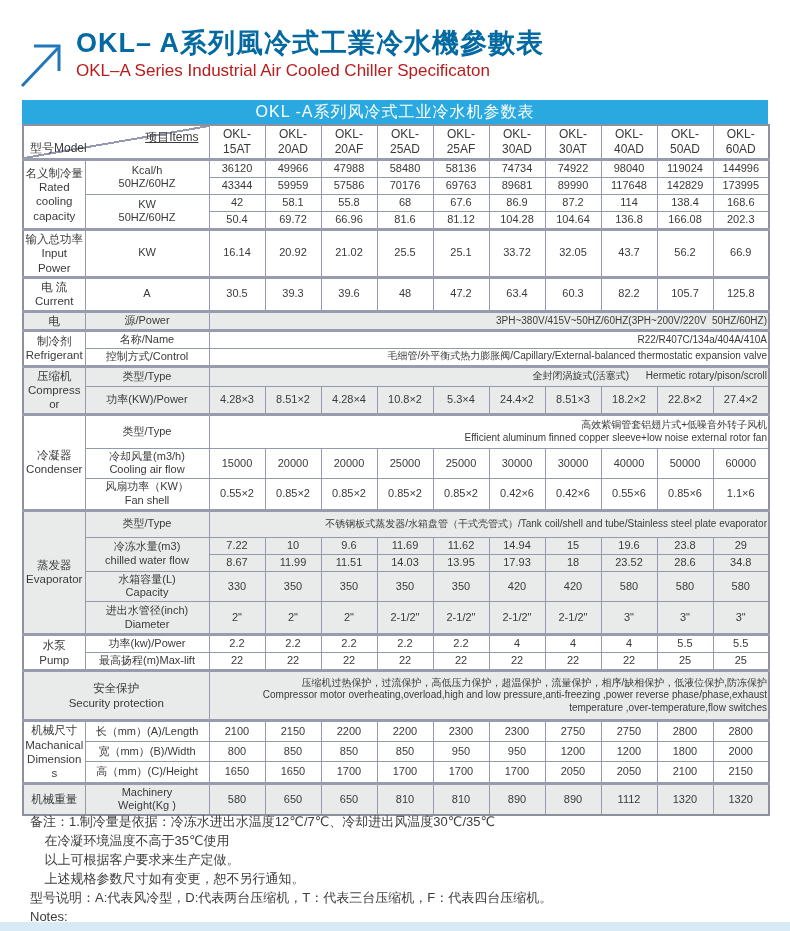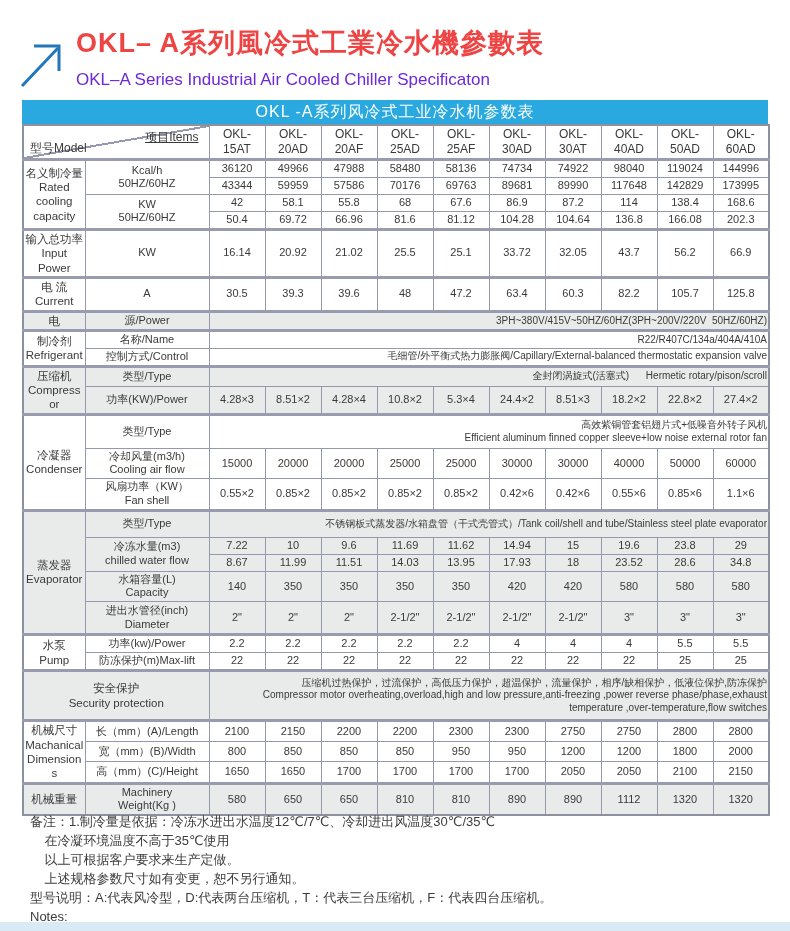--- a/index.html
+++ b/index.html
@@ -5,22 +5,22 @@
   html,body{margin:0;padding:0;}
   body{
     width:790px;height:931px;position:relative;background:#ffffff;
     font-family:"Liberation Sans","DejaVu Sans",sans-serif;color:#333;
     overflow:hidden;
   }
   
   .page-header{position:absolute;left:14px;top:28px;width:760px;}
   .arrow-wrap{position:absolute;left:4px;top:10px;width:52px;height:52px;}
   .titles{margin-left:62px;}
-  .title-zh{font-size:27px;font-weight:600;color:#ef4444;letter-spacing:1px;line-height:30px;}
-  .title-en{font-size:17px;font-weight:400;color:#6d28d9;margin-top:12px;}
+  .title-zh{font-size:27px;font-weight:600;color:#0369a1;letter-spacing:1px;line-height:30px;}
+  .title-en{font-size:17px;font-weight:400;color:#b91c1c;margin-top:3px;}
   
   .banner{
     position:absolute;left:22px;top:100px;width:746px;height:24px;
     background:#29a9e0;color:#ffffff;text-align:center;
     font-size:16px;line-height:24px;font-weight:500;letter-spacing:1px;
   }
   
   .tbl-wrap{position:absolute;left:22px;top:124px;width:746px;}
   table{border-collapse:collapse;table-layout:fixed;width:746px;}
   td{
@@ -295,21 +295,21 @@
           <td class="val">13.95</td>
           <td class="val">17.93</td>
           <td class="val">18</td>
           <td class="val">23.52</td>
           <td class="val">28.6</td>
           <td class="val">34.8</td>
         </tr>
         <tr class="shaded" style="height: 29px;">
           <td class="param">水箱容量(L)
 Capacity</td>
-          <td class="val">140</td>
+          <td class="val">330</td>
           <td class="val">350</td>
           <td class="val">350</td>
           <td class="val">350</td>
           <td class="val">350</td>
           <td class="val">420</td>
           <td class="val">420</td>
           <td class="val">580</td>
           <td class="val">580</td>
           <td class="val">580</td>
         </tr>
@@ -336,21 +336,21 @@
           <td class="val">2.2</td>
           <td class="val">2.2</td>
           <td class="val">2.2</td>
           <td class="val">4</td>
           <td class="val">4</td>
           <td class="val">4</td>
           <td class="val">5.5</td>
           <td class="val">5.5</td>
         </tr>
         <tr style="height: 18px;">
-          <td class="param">防冻保护(m)Max-lift</td>
+          <td class="param">最高扬程(m)Max-lift</td>
           <td class="val">22</td>
           <td class="val">22</td>
           <td class="val">22</td>
           <td class="val">22</td>
           <td class="val">22</td>
           <td class="val">22</td>
           <td class="val">22</td>
           <td class="val">22</td>
           <td class="val">25</td>
           <td class="val">25</td>

